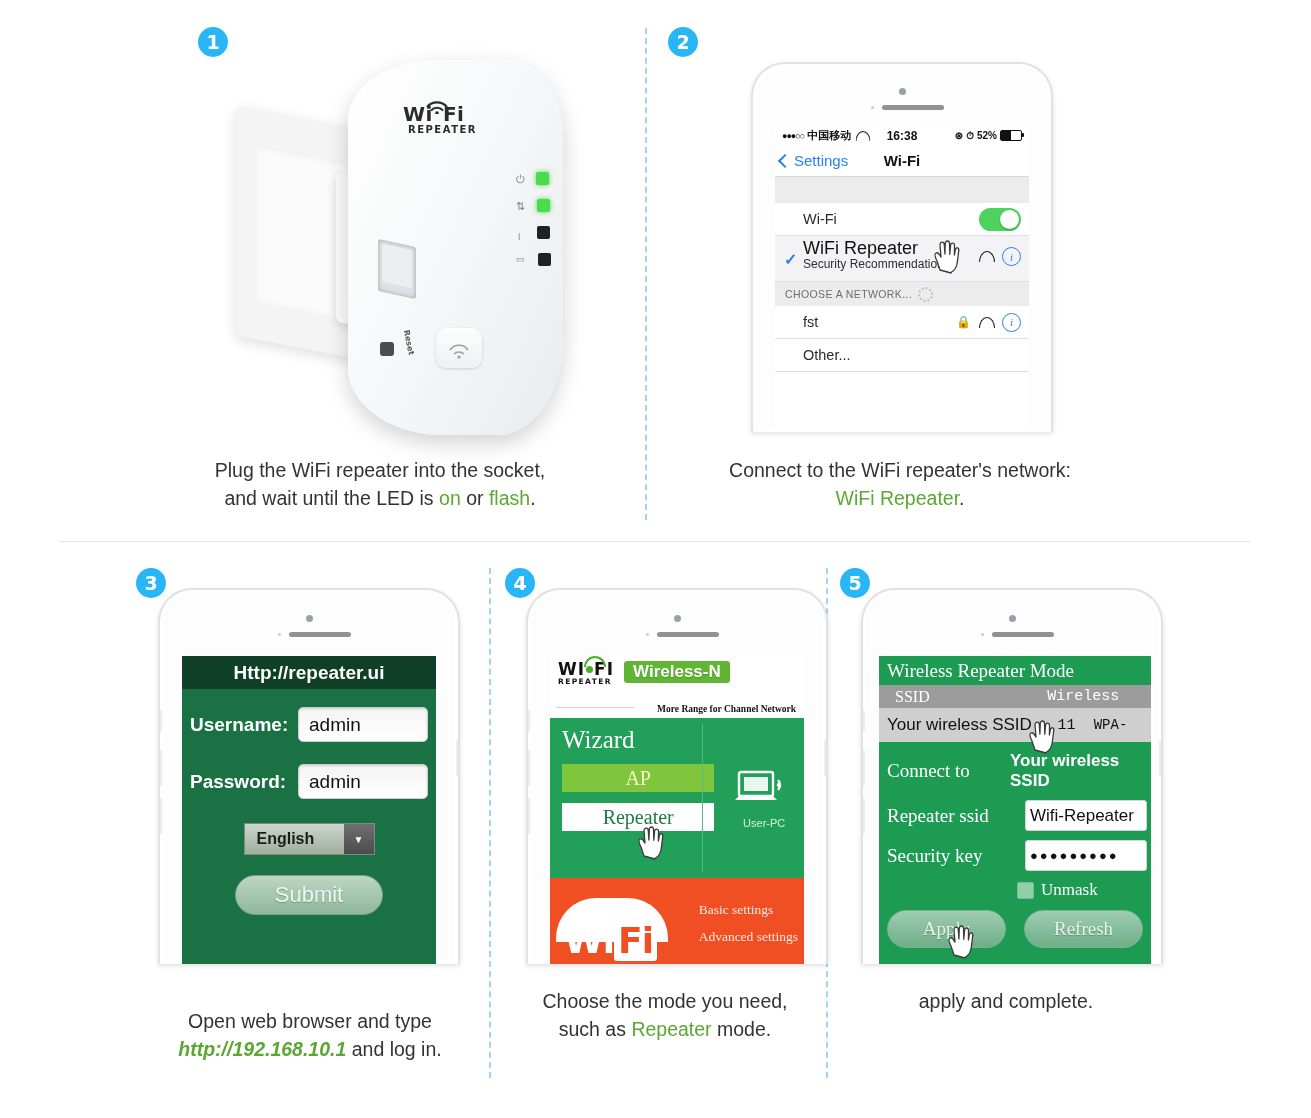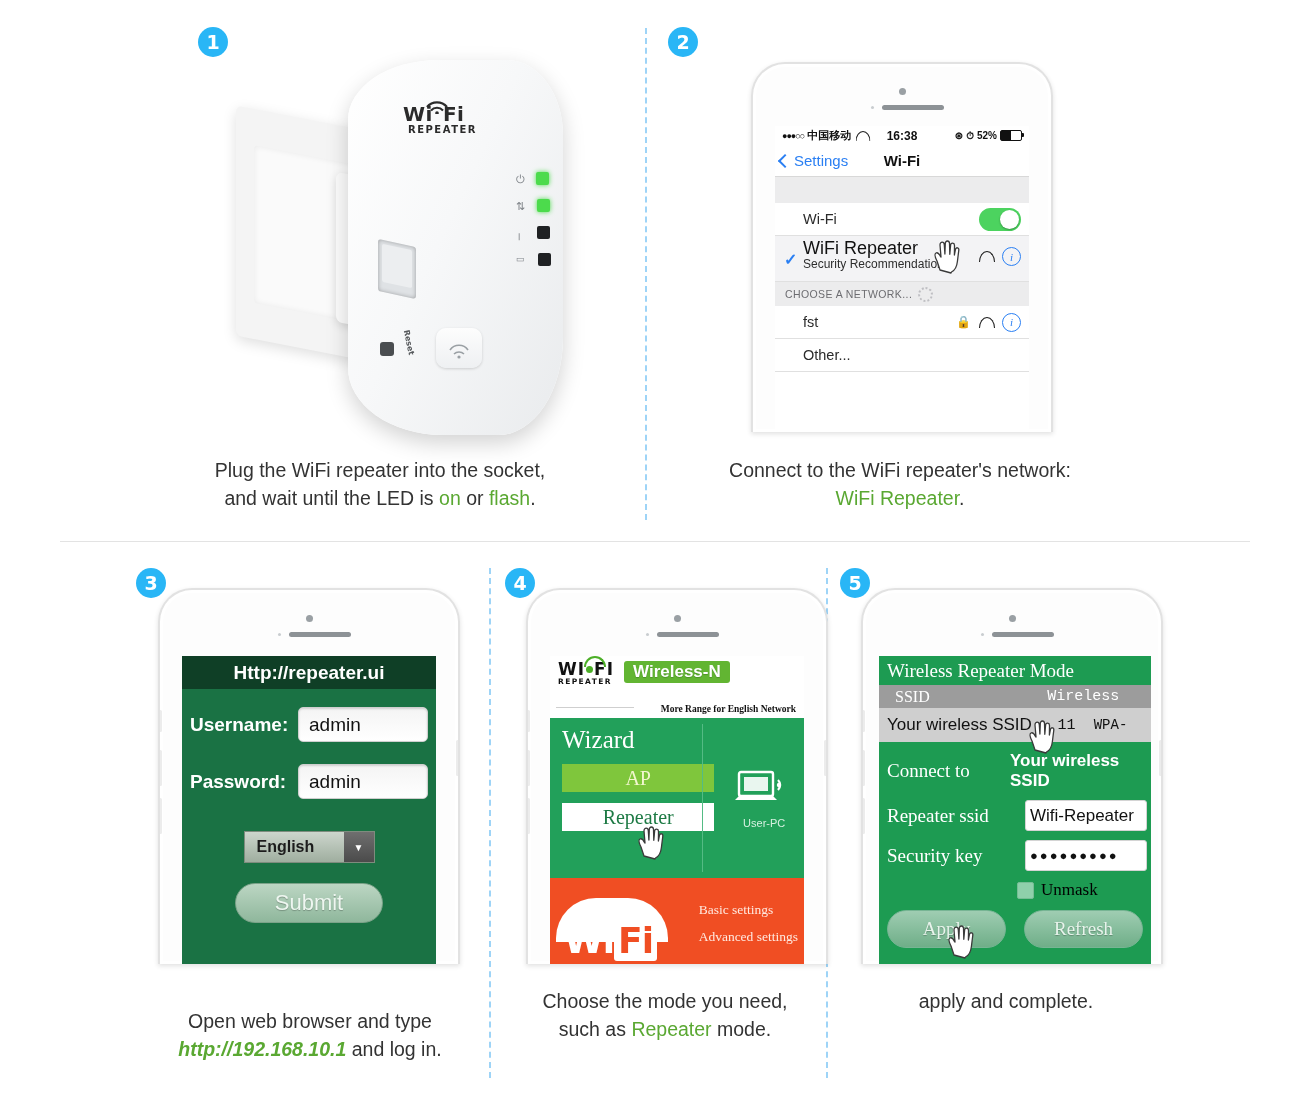--- a/index.html
+++ b/index.html
@@ -84,21 +84,21 @@
 
   
   .rt3{position:absolute;inset:0;background:#1a7244;color:#fff;}
   .rt3 .bar{background:#0f3f26;height:33px;display:flex;align-items:center;justify-content:center;
      font-size:19px;font-weight:bold;color:#fff;}
   .frow{display:flex;align-items:center;padding:0 8px;margin-top:18px;}
   .flab{font-size:19px;font-weight:bold;color:#fff;width:108px;}
   .finput{flex:1;height:33px;background:linear-gradient(#f4f4f4,#fff);border:1px solid #cfcfcf;border-radius:5px;
      display:flex;align-items:center;padding-left:10px;font-size:19px;color:#111;
      box-shadow:inset 0 1px 2px rgba(0,0,0,.15);}
-  .sel3{margin:32px auto 0;width:129px;height:30px;display:flex;
+  .sel3{margin:24px auto 0;width:129px;height:30px;display:flex;
      background:linear-gradient(#cdd6cd,#9fae9f);border-radius:0;overflow:hidden;border:1px solid #7e8c7e;}
   .sel3 .lab{flex:1;display:flex;align-items:center;padding-left:12px;font-size:16px;color:#1c1c1c;font-weight:bold;}
   .sel3 .arr{width:30px;background:linear-gradient(#6f6f6f,#4b4b4b);display:flex;align-items:center;justify-content:center;color:#fff;font-size:10px;}
   .btn3{margin:20px auto 0;width:146px;height:38px;border-radius:20px;
      background:linear-gradient(#bcd6c3,#8fb79c);border:1px solid #7ba389;
      display:flex;align-items:center;justify-content:center;color:#eef6f0;font-size:22px;
      text-shadow:0 1px 1px rgba(0,0,0,.25);}
 
   
   .rt4{position:absolute;inset:0;background:#fff;}
@@ -143,21 +143,21 @@
   .c-ssid{width:56%;padding-left:8px;}
   .c-ch{width:20%;text-align:center;font-family:"Liberation Mono",monospace;font-size:15px;}
   .c-sec{flex:1;font-family:"Liberation Mono",monospace;font-size:14px;}
   .r5{display:flex;align-items:center;padding:0 4px 0 8px;margin-top:9px;}
   .l5{font-size:19px;font-family:"Liberation Serif",serif;width:138px;color:#fff;}
   .v5{font-size:17px;font-weight:bold;color:#fff;}
   .i5{flex:1;height:29px;background:#fff;border:1px solid #d4d4d4;border-radius:3px;
      display:flex;align-items:center;padding-left:4px;color:#111;font-size:17px;}
   .unmask{display:flex;align-items:center;gap:7px;margin:9px 0 0 138px;}
   .cbx{width:15px;height:15px;background:#8fd0ab;border:1px solid #76bd95;border-radius:2px;}
-  .unmask span{font-size:17px;font-family:"Liberation Serif",serif;color:#000000;}
+  .unmask span{font-size:17px;font-family:"Liberation Serif",serif;color:#ffffff;}
   .btns5{display:flex;gap:18px;padding:10px 8px 0 8px;}
   .b5{flex:1;height:36px;border-radius:19px;border:1px solid #77b594;
      background:linear-gradient(#9fcdb2,#6fae88);display:flex;align-items:center;justify-content:center;
      color:#e8f4ec;font-size:19px;font-family:"Liberation Serif",serif;text-shadow:0 1px 1px rgba(0,0,0,.25);}
 
   
   .hand{position:absolute;width:30px;height:34px;pointer-events:none;}
 
   
   .device-wrap{position:absolute;}
@@ -383,21 +383,21 @@
         <div class="hdr">
           <div class="logo4">
             <span class="wifi-word">
               <span>WI</span><span class="dotg"></span><span>FI</span>
               <span class="arcg"></span>
               <small>REPEATER</small>
             </span>
             <span class="wnbadge">Wireless-N</span>
           </div>
           <span class="hrule"></span>
-          <span class="tagline">More Range for English Network</span>
+          <span class="tagline">More Range for Channel Network</span>
         </div>
 
         <div class="green4">
           <div class="left">
             <div class="wizard">Wizard</div>
             <div class="opt ap">AP</div>
             <div class="opt rep">Repeater</div>
           </div>
           <span class="divline"></span>
           <div class="pcbox">

